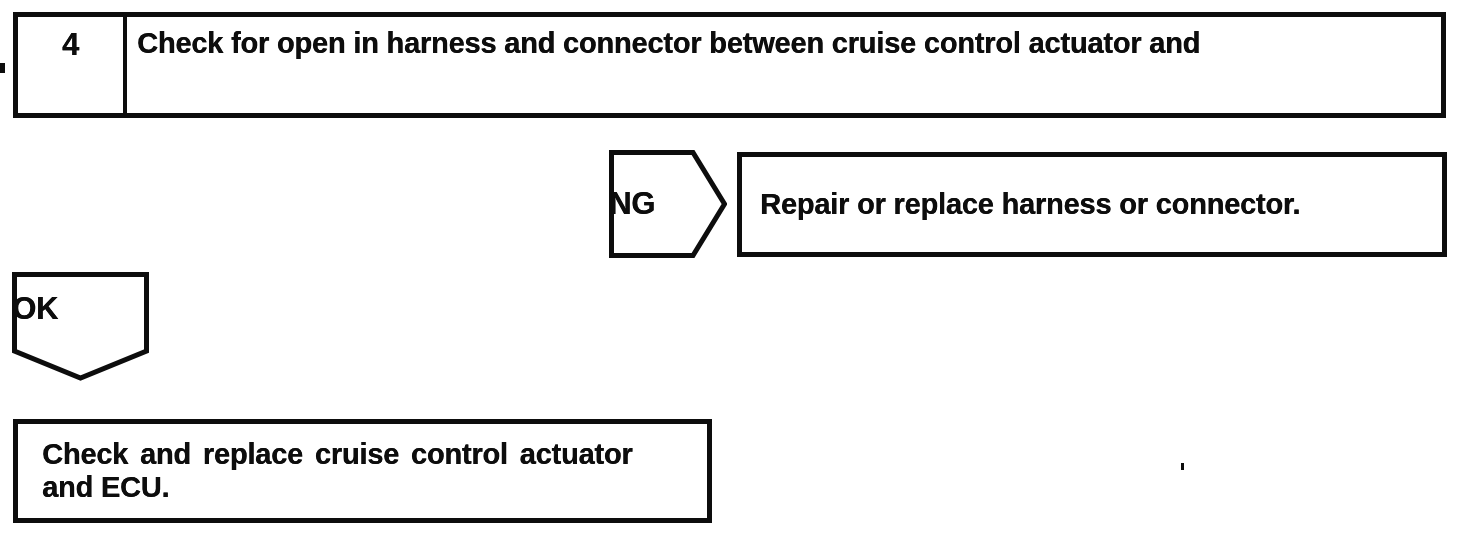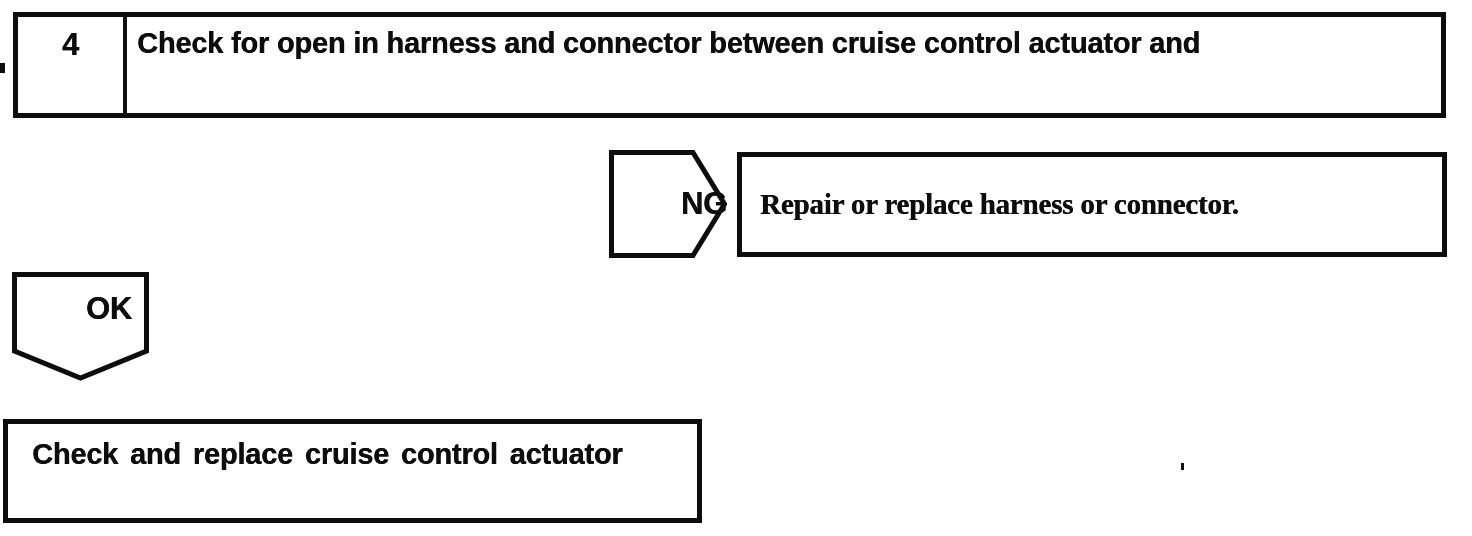--- a/index.html
+++ b/index.html
@@ -38,35 +38,35 @@
     padding: 9px 8px 0 10px;
     font-size: 29px;
     line-height: 34px;
     border-radius: 16px;
   }
   
   .pent {
     position: absolute;
     display: flex;
     box-sizing: border-box;
-    justify-content: flex-end;
+    justify-content: flex-start;
   }
   .pent svg { position: absolute; left: 0; top: 0; }
   .pent-label { position: relative; font-size: 31px; line-height: 30px; }
   .ng-shape { left: 609px; top: 150px; width: 118px; height: 108px; align-items: center; }
   .ng-box {
     left: 737px; top: 152px; width: 710px; height: 105px;
     display: flex; align-items: center;
-    padding-left: 18px; font-size: 29px; font-family: Liberation Serif, serif;
+    padding-left: 18px; font-size: 29px;
   }
   
   .ok-shape { left: 12px; top: 272px; width: 120px; height: 109px; padding-top: 22px; }
   
   .result-box {
-    left: 3px; top: 419px; width: 699px; height: 104px;
+    left: 13px; top: 419px; width: 699px; height: 104px;
     padding: 14px 10px 0 24px;
     font-size: 29px; line-height: 33px;
   }
   .result-line-1 { word-spacing: 4px; }
   
   .artifact { position: absolute; background: var(--ink); }
   .artifact-tick { left: 0; top: 63px; width: 5px; height: 10px; }
   .artifact-speck { left: 1181px; top: 463px; width: 3px; height: 7px; }
 </style>
 </head>
@@ -97,15 +97,16 @@
 
   <div class="pent ok-shape">
     <svg viewBox="0 0 137 109" width="137" height="109">
       <polygon points="2.5,2.5 134.5,2.5 134.5,79 68.5,106 2.5,79" fill="#ffffff" stroke-width="5" stroke="#0d0d0d"></polygon>
     </svg>
     <span class="pent-label">OK</span>
   </div>
 
   <div class="box result-box">
     <div class="result-line-1">Check and replace cruise control actuator</div>
+    <div>and ECU.</div>
   </div>
 
 </div>
 
 </body></html>

